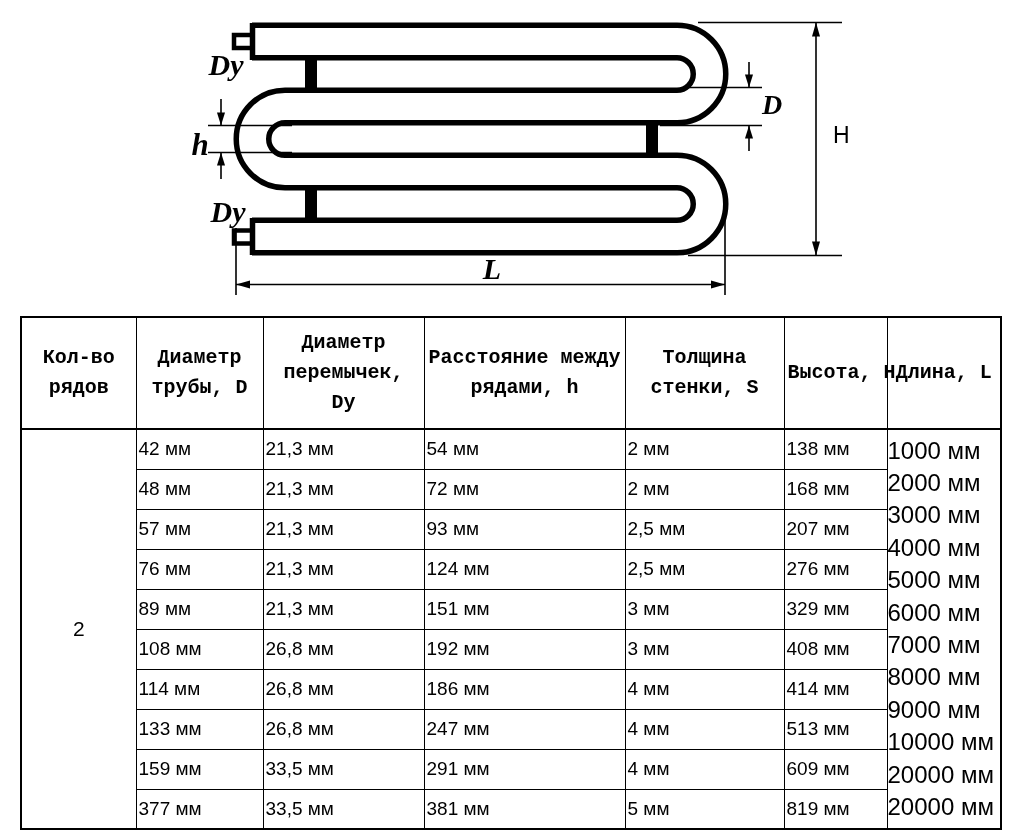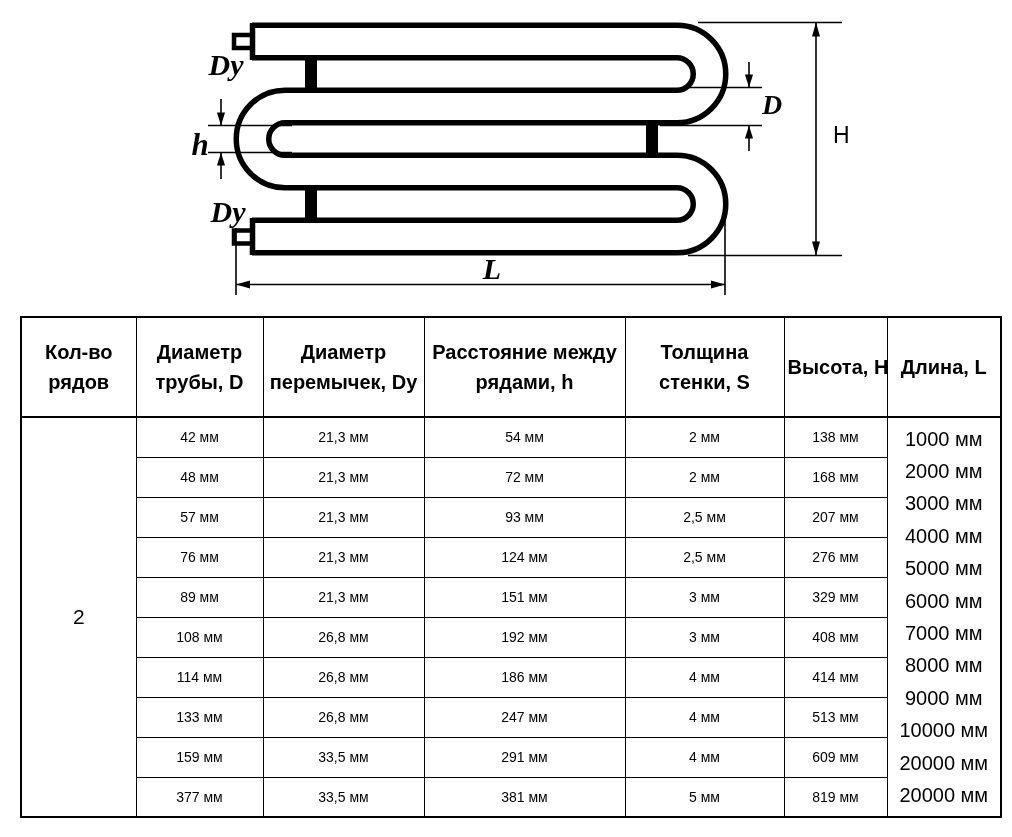--- a/index.html
+++ b/index.html
@@ -10,30 +10,30 @@
   
   .diagram { position:absolute; left:0; top:0; width:1012px; height:305px; }
   .lbl-serif { font-family:"Liberation Serif", serif; font-style:italic; font-weight:bold; }
   .lbl-sans  { font-family:"Liberation Sans", sans-serif; font-weight:normal; }
   
   .tbl-wrap { position:absolute; left:20px; top:316px; }
   table.spec { border-collapse:collapse; table-layout:fixed; width:980px;
                border:2.5px solid #000; }
   table.spec th, table.spec td { border:1.4px solid #000; }
   table.spec th { border-bottom:2.5px solid #000; }
-  tr.hdr { height:100px; }
+  tr.hdr { height:112px;font-family:Liberation Mono, monospace; }
   tr.r   { height:40px; }
   th.h { font-size:20px; font-weight:bold; line-height:30px; padding:0 3px;
          text-align:center; vertical-align:middle; }
   th.h.one { white-space:nowrap;margin-left:44px; }
-  td.v { font-size:14px; text-align:center; vertical-align:middle; padding:0 2px; }
+  td.v { font-size:19px; text-align:left; vertical-align:middle; padding:0 2px; }
   td.rowscell { font-size:21px; text-align:center; vertical-align:middle; }
   td.lencell { vertical-align:middle; padding:0; }
   .lenlist { display:flex; flex-direction:column; justify-content:center; height:100%; }
-  .lenline { font-size:20px; line-height:32.4px; text-align:center; }
+  .lenline { font-size:24px; line-height:32.4px; text-align:left; }
   .c1{width:115px}.c2{width:127px}.c3{width:161px}.c4{width:201px}
   .c5{width:159px}.c6{width:103px}.c7{width:114px}
 </style>
 </head>
 <body>
 
 <div class="page">
 
   <svg class="diagram" viewBox="0 0 1012 305">
 

